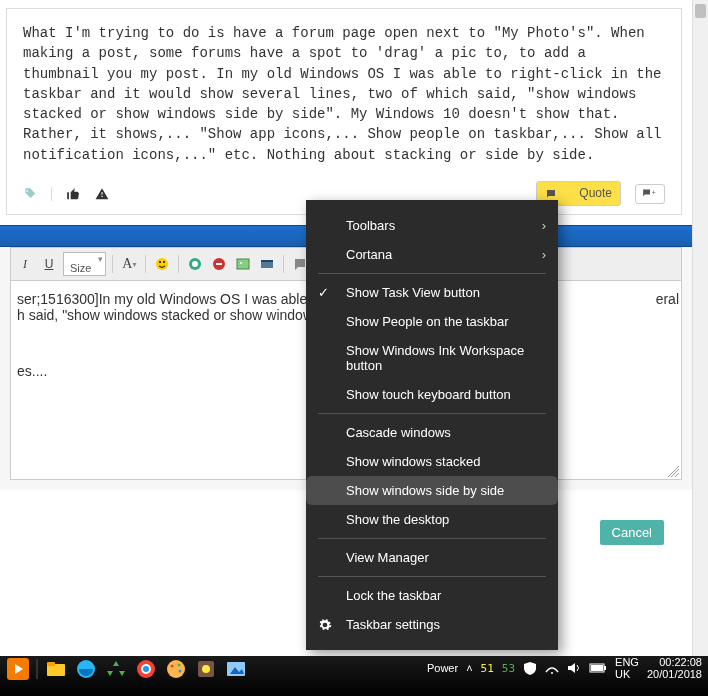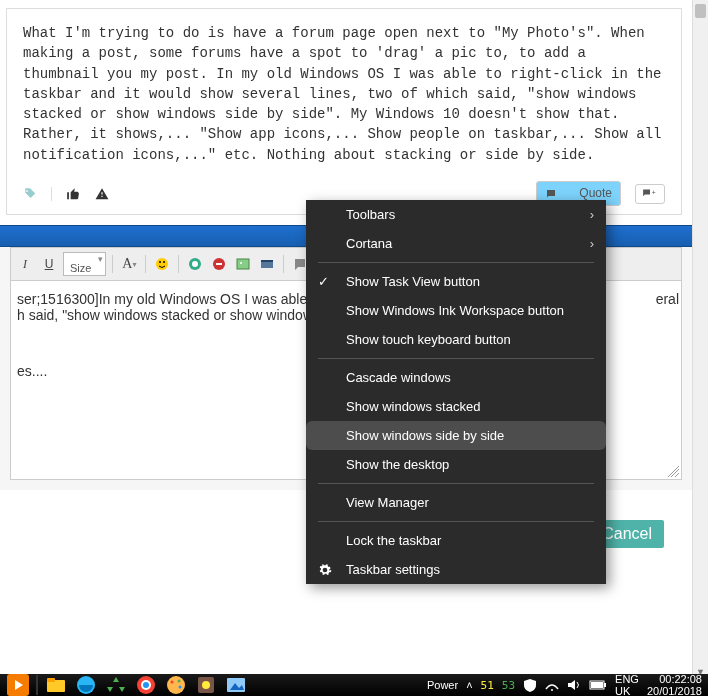--- a/index.html
+++ b/index.html
@@ -37,21 +37,21 @@
   }
   .pa-left, .pa-right { display: flex; align-items: center; gap: 14px; }
   .pa-left .sep { width:1px; height:14px; background:#ddd; }
   .quote-btn {
     border: 1px solid #ccc;
     border-radius: 3px;
     padding: 3px 8px;
     font-size: 12px;
     display: flex; align-items: center; gap: 22px;
     color:#555;
-    background:#7dd3fc;
+    background:#fde047;
   }
   .mq-btn { border:1px solid #ccc; border-radius:3px; padding:3px 6px; background:#fff; color:#555; font-size:12px;}
   .blue-bar {
     margin: 10px 0 0 0;
     height: 22px;
     background: linear-gradient(#1e6fcf, #185fb0);
     border-top:1px solid #0d4a8d;
     border-bottom:1px solid #0d4a8d;
   }
   .editor-wrap {
@@ -103,21 +103,21 @@
     background:
       linear-gradient(135deg, transparent 0 50%, #999 50% 55%, transparent 55% 65%, #999 65% 70%, transparent 70% 80%, #999 80% 85%, transparent 85%);
   }
   .cancel-btn {
     position:absolute;
     right: 28px; top: 520px;
     background:#4fb3a9;
     color:#fff;
     border:none;
     padding:5px 12px;
-    font-size:16px;
+    font-size:13px;
     border-radius:2px;
   }
   
   .v-scroll {
     position:absolute; right:0; top:0; bottom:16px;
     width:16px; background:#f0f0f0;
     border-left:1px solid #ddd;
   }
   .v-scroll .thumb{ position:absolute; left:2px; right:2px; top:4px; height:14px; background:#c0c0c0; border-radius:2px;}
   .v-scroll .arrow-up, .v-scroll .arrow-down{position:absolute;left:0;right:0;height:16px;display:flex;align-items:center;justify-content:center;color:#777;font-size:9px;}
@@ -127,44 +127,44 @@
     position:absolute; left:0; right:16px; bottom:0;
     height:16px; background:#f0f0f0; border-top:1px solid #ddd;
   }
   .h-scroll .arrow-l,.h-scroll .arrow-r{position:absolute;top:0;bottom:0;width:16px;display:flex;align-items:center;justify-content:center;color:#777;font-size:9px;}
   .h-scroll .arrow-l{left:0;} .h-scroll .arrow-r{right:0;}
   .corner{position:absolute;right:0;bottom:0;width:16px;height:16px;background:#f0f0f0;}
   
   .ctx-menu {
     position:absolute;
     left: 306px; top: 200px;
-    width: 300px;
+    width: 252px;
     background:#2b2b2b;
     color:#fff;
     font-size:13px;
     box-shadow: 4px 4px 12px rgba(0,0,0,.4);
-    padding: 0 0;
+    padding: 11px 0;
   }
   .ctx-item {
     display:flex; align-items:center;
     padding: 7px 14px 7px 40px;
     position:relative;
     cursor:default;
   }
   .ctx-item.hover { background:#4d4d4d;border-radius:6px; }
   .ctx-item .chev { position:absolute; right:12px; color:#ccc; }
   .ctx-item .check { position:absolute; left:12px; color:#fff; }
   .ctx-item .gear { position:absolute; left:12px; color:#fff; }
   .ctx-sep { height:1px; background:#555; margin:4px 12px; }
   
   .taskbar {
     position:absolute; left:0; right:0; bottom:0;
-    height:22px;
+    height:40px;
     background:linear-gradient(#1a1a1a,#000);
-    display:flex; align-items:center;
+    display:flex; align-items:flex-start;
     color:#fff;
     font-size:11px;
   }
   .tb-icons { display:flex; align-items:center; gap:2px; padding-left:4px; }
   .tb-ico {
     width:28px; height:26px;
     display:flex;align-items:center;justify-content:center;
     border-radius:2px;
   }
   .tb-sep-v{width:2px;height:20px;background:#333;margin:0 2px;}
@@ -313,20 +313,23 @@
     <div class="ctx-item">
       <span>Cortana</span>
       <span class="chev">›</span>
     </div>
     <div class="ctx-sep"></div>
     <div class="ctx-item">
       <span>Show Task View button</span>
       <span class="check">✓</span>
     </div>
     <div class="ctx-item">
+      <span>Show People on the taskbar</span>
+    </div>
+    <div class="ctx-item">
       <span>Show Windows Ink Workspace button</span>
     </div>
     <div class="ctx-item">
       <span>Show touch keyboard button</span>
     </div>
     <div class="ctx-sep"></div>
     <div class="ctx-item">
       <span>Cascade windows</span>
     </div>
     <div class="ctx-item">

